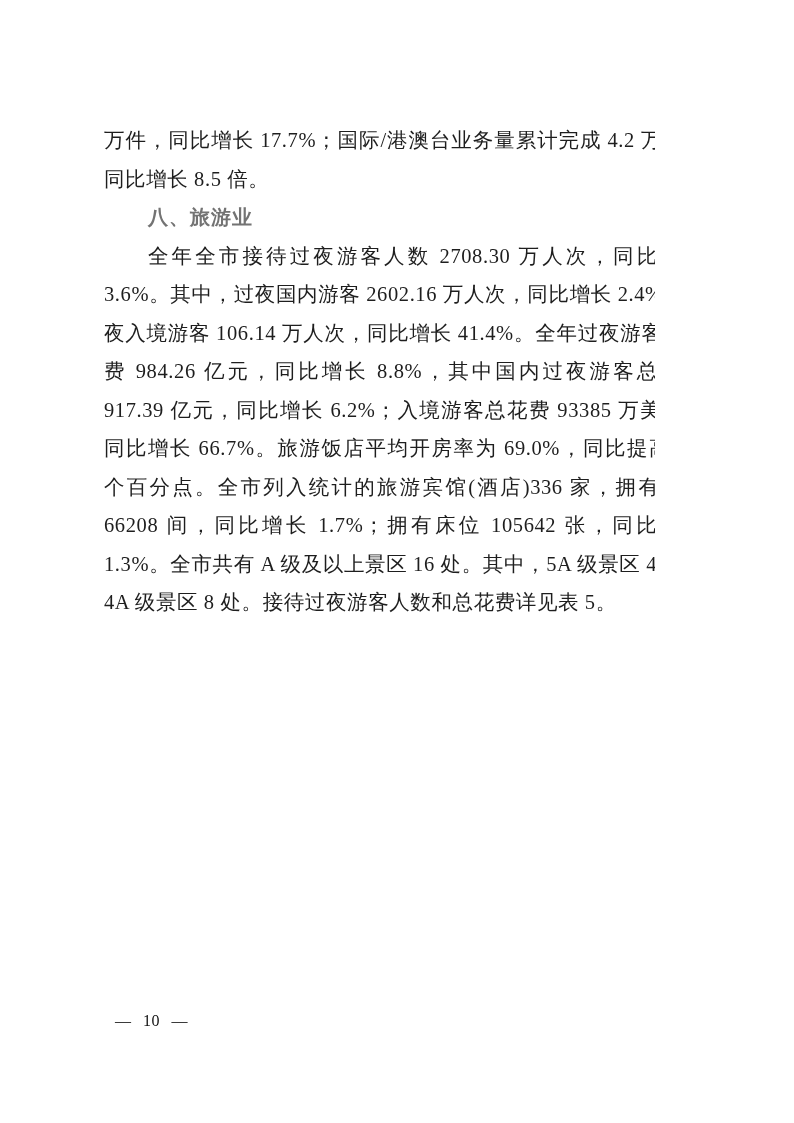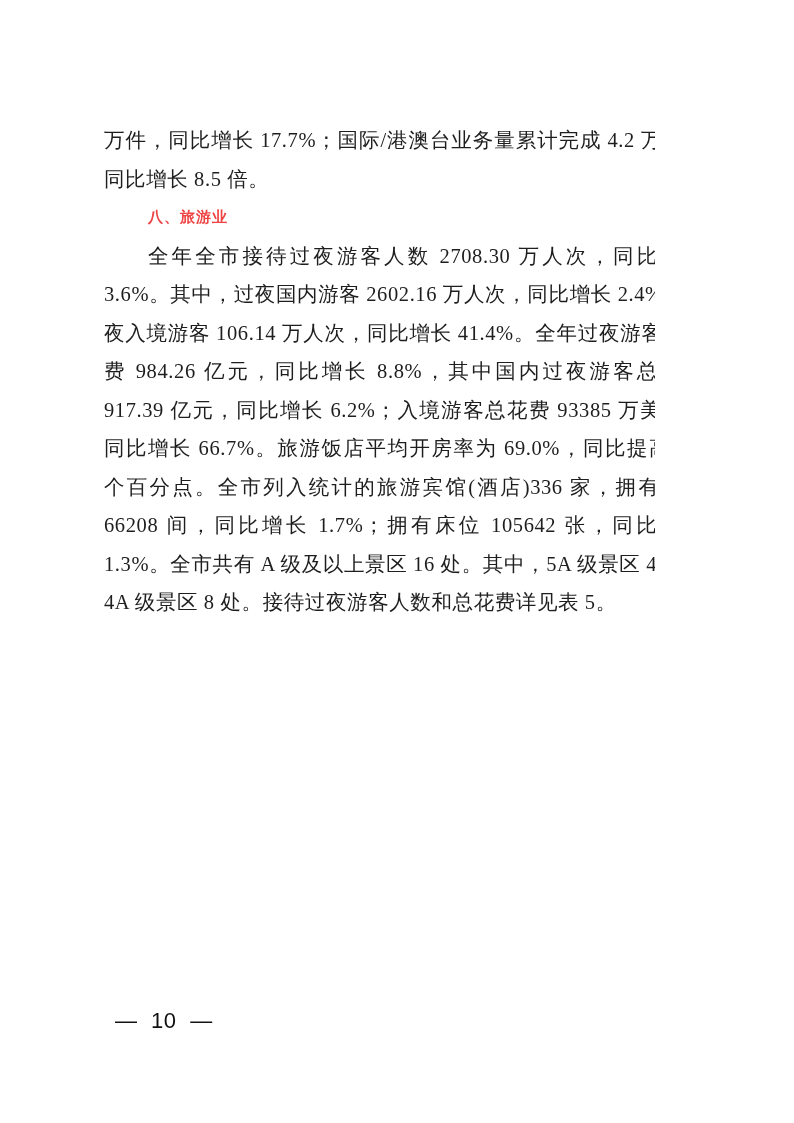--- a/index.html
+++ b/index.html
@@ -32,32 +32,32 @@
   }
   .para-indent {
     text-indent: 44px;
   }
   .section-heading {
     margin: 0;
     padding: 0;
     text-indent: 44px;
     font-family: "Liberation Sans", "DejaVu Sans", sans-serif;
     font-weight: 700;
-    font-size: 15px;
+    font-size: 20px;
     line-height: 38.5px;
     letter-spacing: 1px;
-    color: #ef4444;
+    color: #737373;
     text-align: left;
   }
   .page-footer {
     position: absolute;
     left: 115px;
     top: 1008px;
-    font-family: Liberation Sans, sans-serif;
-    font-size: 22px;
+    font-family: Liberation Serif, serif;
+    font-size: 16px;
     line-height: 26px;
     color: #111111;
     word-spacing: 7px;
     letter-spacing: 0.5px;
   }
 </style>
 </head>
 <body>
 
 <div class="page">

